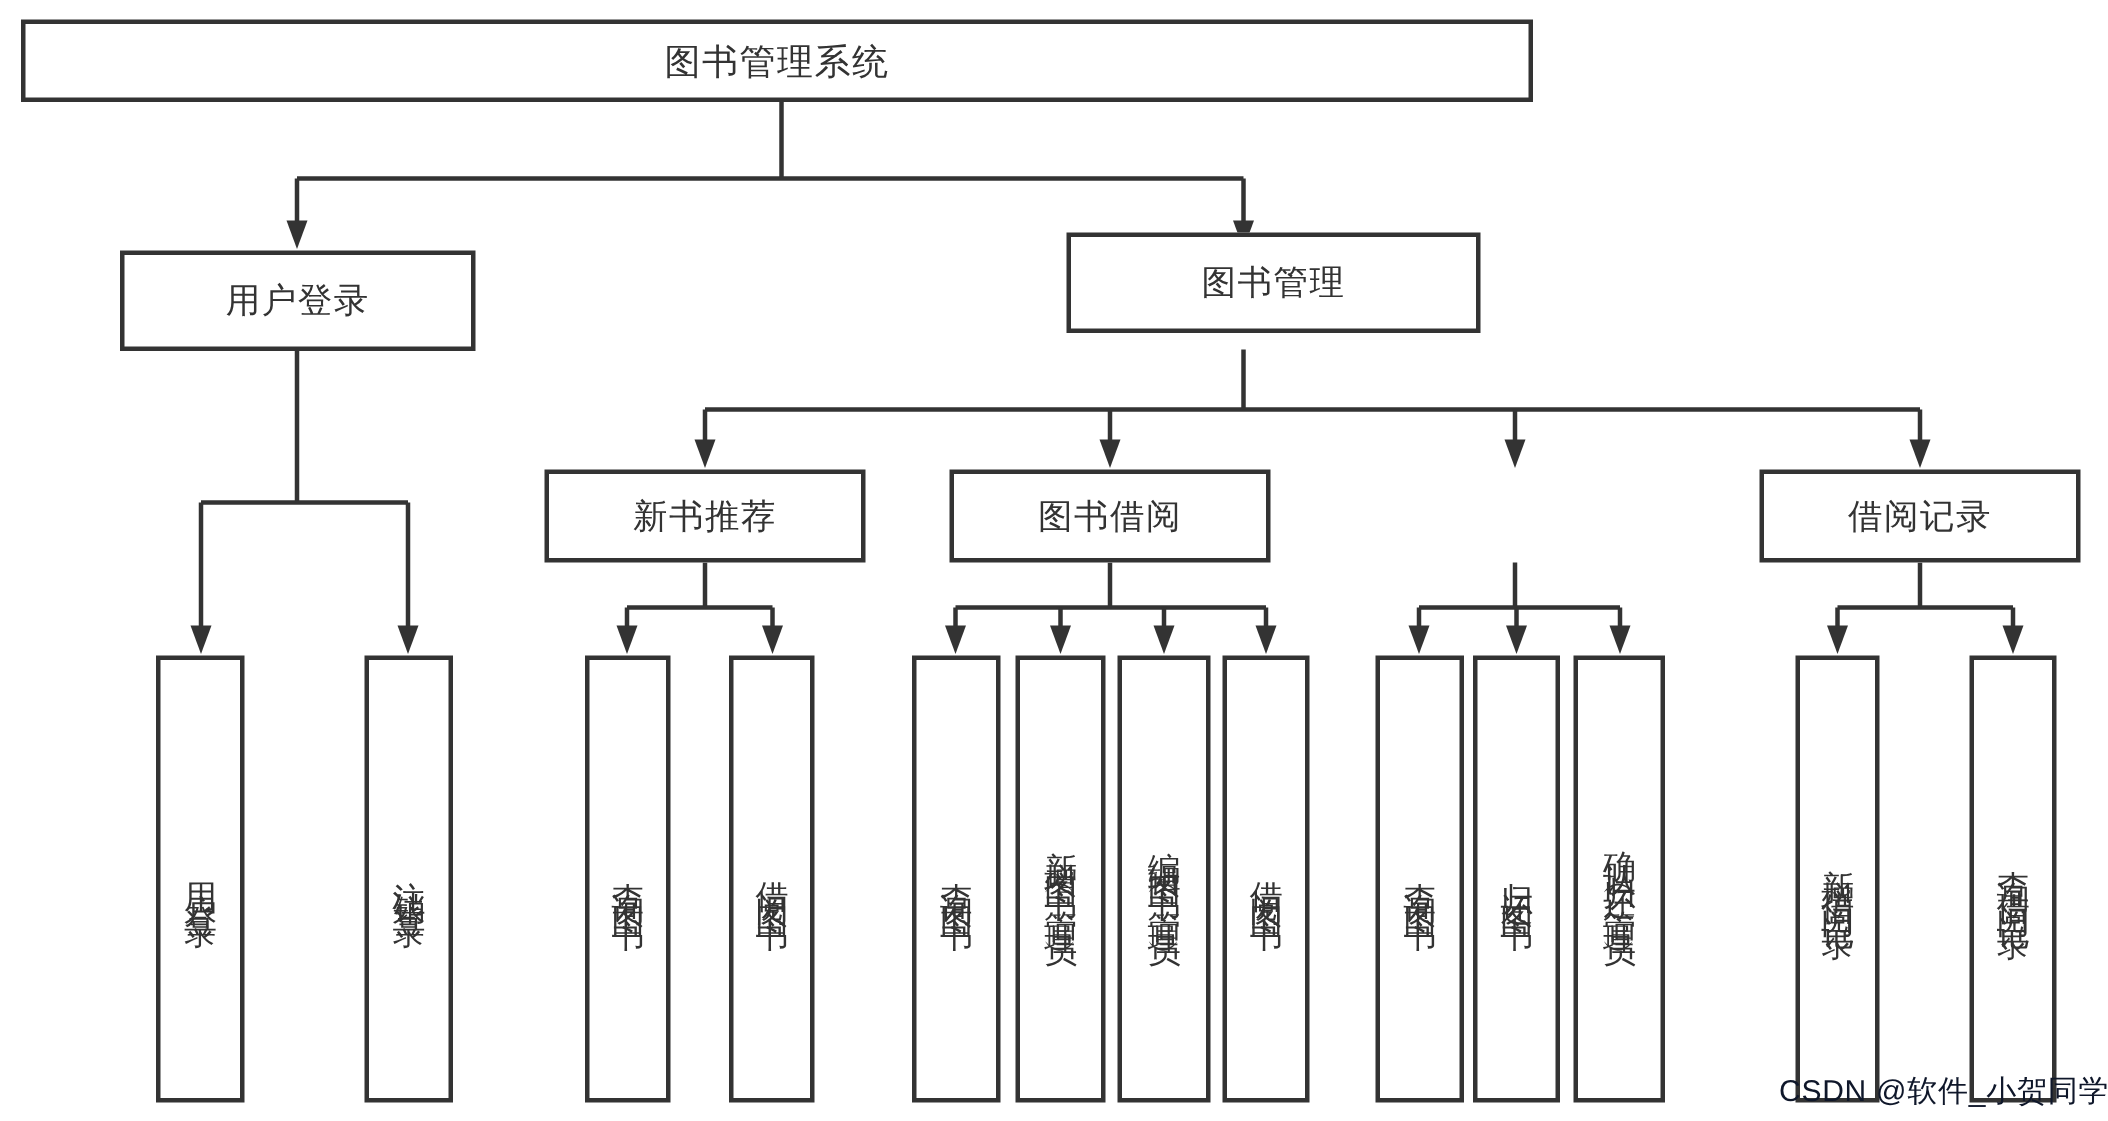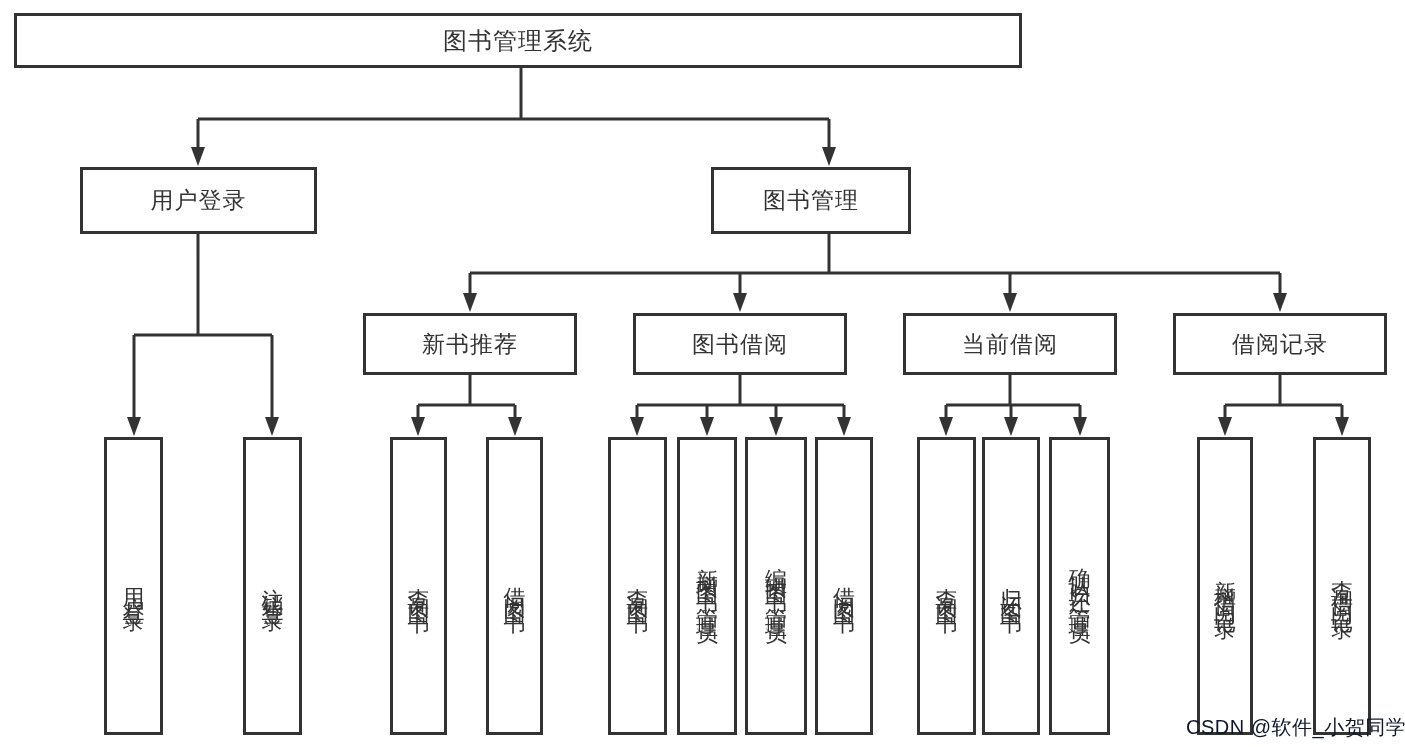--- a/index.html
+++ b/index.html
@@ -128,25 +128,24 @@
       <path d="M1225 405 V419"></path>
       <path d="M1342 405 V419"></path>
       <polygon points="1218,417 1232,417 1225,436" fill="#333333" stroke="none"></polygon>
       <polygon points="1335,417 1349,417 1342,436" fill="#333333" stroke="none"></polygon>
     </g>
   </svg>
 
   <div class="node root" style="left:14px; top:13px; width:1008px; height:55px;">图书管理系统</div>
 
   <div class="node h" style="left:80px; top:167px; width:237px; height:67px;">用户登录</div>
-  <div class="node h" style="left:711px; top:167px; width:200px; height:67px;">图书管理</div>
+  <div class="node h" style="left:711px; top:155px; width:276px; height:67px;">图书管理</div>
 
   <div class="node h" style="left:363px; top:313px; width:214px; height:62px;">新书推荐</div>
   <div class="node h" style="left:633px; top:313px; width:214px; height:62px;">图书借阅</div>
-  <div class="node h" style="left:903px; top:313px; width:214px; height:62px;">当前借阅</div>
   <div class="node h" style="left:1173px; top:313px; width:214px; height:62px;">借阅记录</div>
 
   <div class="node v" style="left:104px; top:437px; width:59px; height:298px;">用户登录</div>
   <div class="node v" style="left:243px; top:437px; width:59px; height:298px;">注销登录</div>
 
   <div class="node v" style="left:390px; top:437px; width:57px; height:298px;">查询图书</div>
   <div class="node v" style="left:486px; top:437px; width:57px; height:298px;">借阅图书</div>
 
   <div class="node v" style="left:608px; top:437px; width:59px; height:298px;">查询图书</div>
   <div class="node v" style="left:677px; top:437px; width:60px; height:298px;">新增图书（管理员）</div>

